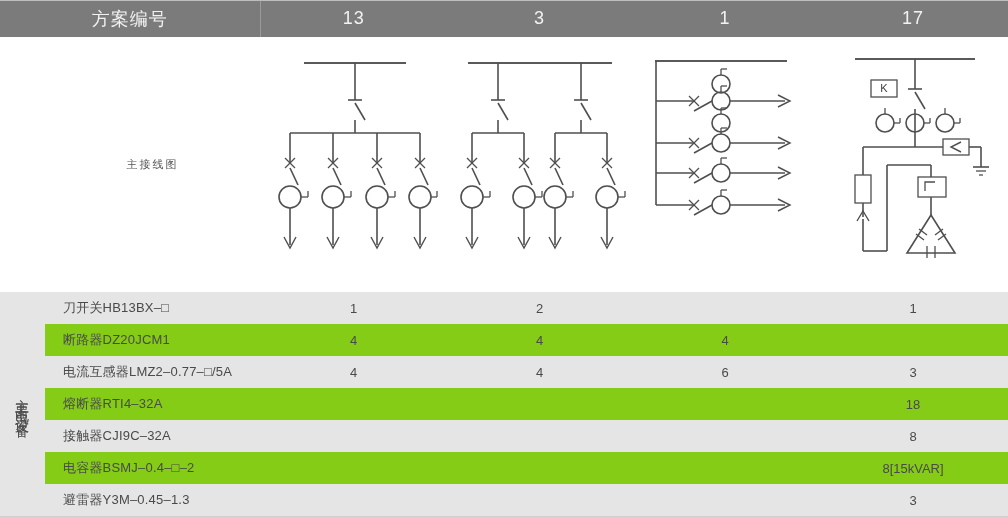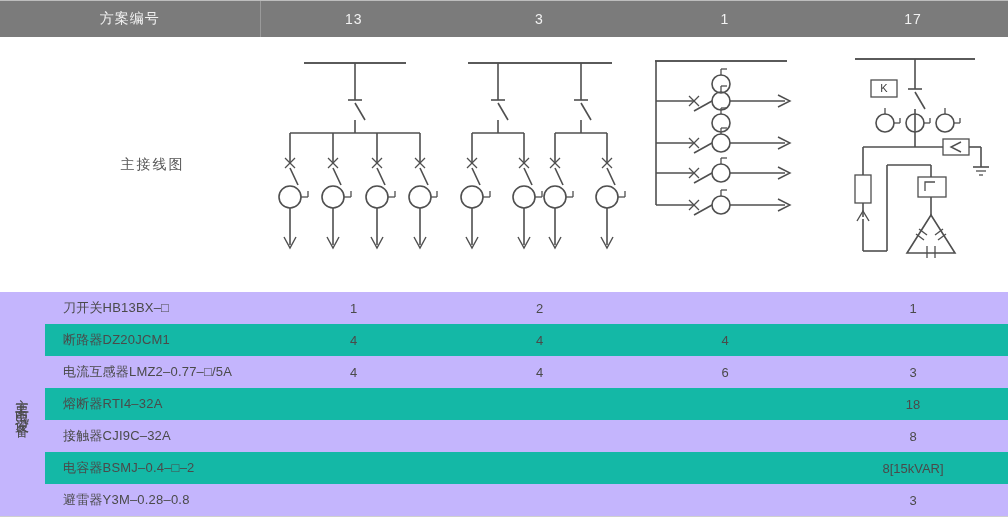--- a/index.html
+++ b/index.html
@@ -30,63 +30,63 @@
   col.c-d14{width:185px;}
   col.c-d15{width:186px;}
   col.c-d16{width:190px;}
 
   
   .hdr td{
     background:#7b7b7b;
     color:#f2f2f2;
     height:37px;
     text-align:center;
-    font-size:14px;
+    font-size:18px;
     letter-spacing:1px;
     border-right:1px solid #9a9a9a;
   }
   .hdr td.hdr-corner{
     background:#7b7b7b;
     border-right:1px solid #9a9a9a;
   }
   .hdr td.last{border-right:0;}
 
   
   .diagrow td{
     height:255px;
     border-right:1px solid #d9d9d9;
     border-bottom:1px solid #c9c9c9;
     background:#fff;
     text-align:center;
     vertical-align:middle;
   }
   .diagrow td.last{border-right:0;}
   .diagrow td.label-cell{
-    font-size:14px;
+    font-size:11px;
     color:#555;
     letter-spacing:2px;
   }
   .diagrow td.blank-left{border-right:0;}
 
   
   .datarow td{
     height:32px;
     font-size:13px;
     border-right:1px solid #e4dcdb;
     color:#4a4a4a;
   }
   .datarow td.last{border-right:0;}
   .datarow td.name{
     padding-left:18px;
     text-align:left;
     letter-spacing:.2px;
   }
   .datarow td.val{text-align:center;}
-  .datarow.odd td{background:#c4b5fd;}
-  .datarow.even td{background:#14b8a6;margin-top:28px;}
+  .datarow.odd td{background:#e5e5e5;}
+  .datarow.even td{background:#84cc16;margin-top:28px;}
 
   
   td.vert{
     background:#ffffff;
     border-right:1px solid #e0d8d7;
     text-align:center;
     vertical-align:middle;
   }
   .vert-text{
     writing-mode:vertical-rl;
@@ -429,21 +429,21 @@
       <td class="val last">8</td>
     </tr>
     <tr class="datarow even">
       <td class="name">电容器BSMJ–0.4–□–2</td>
       <td class="val"></td>
       <td class="val"></td>
       <td class="val"></td>
       <td class="val last">8[15kVAR]</td>
     </tr>
     <tr class="datarow odd">
-      <td class="name">避雷器Y3M–0.28–0.8</td>
+      <td class="name">避雷器Y3M–0.45–1.3</td>
       <td class="val"></td>
       <td class="val"></td>
       <td class="val"></td>
       <td class="val last">3</td>
     </tr>
   </tbody>
     </table>
 
   <div class="botline"></div>
 </div>

